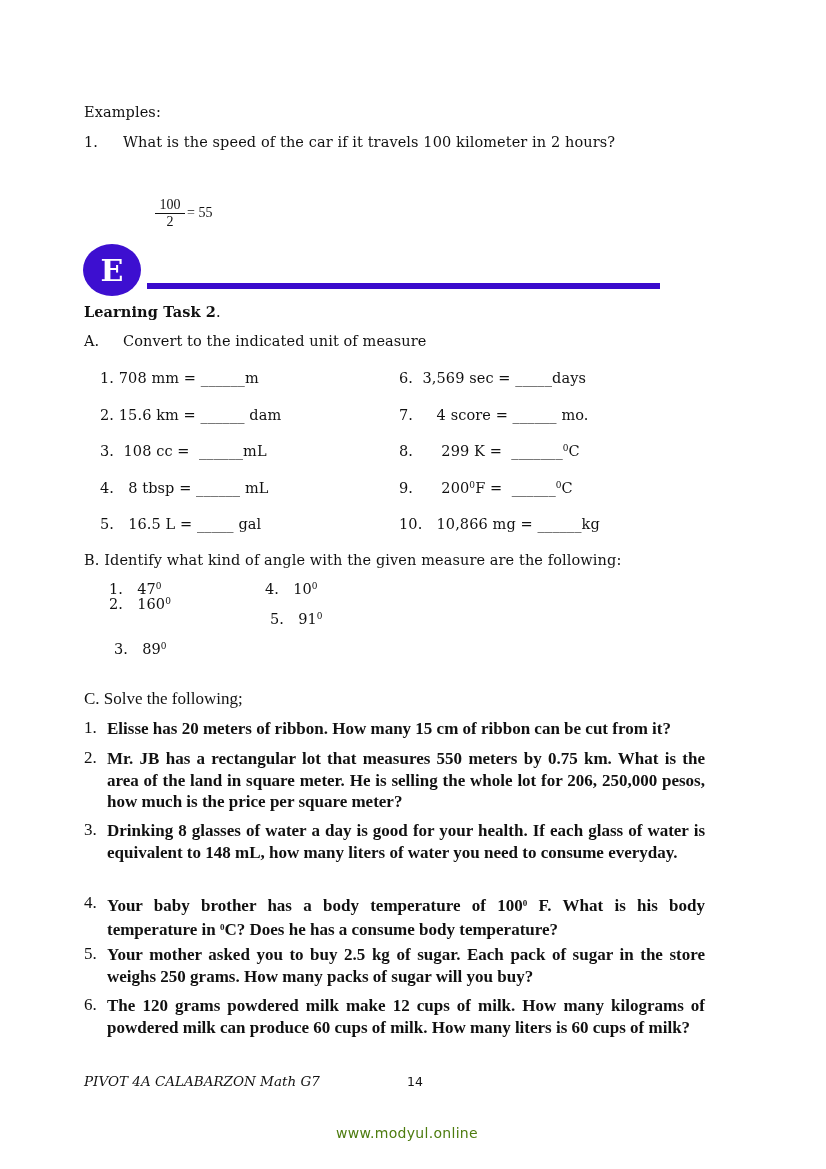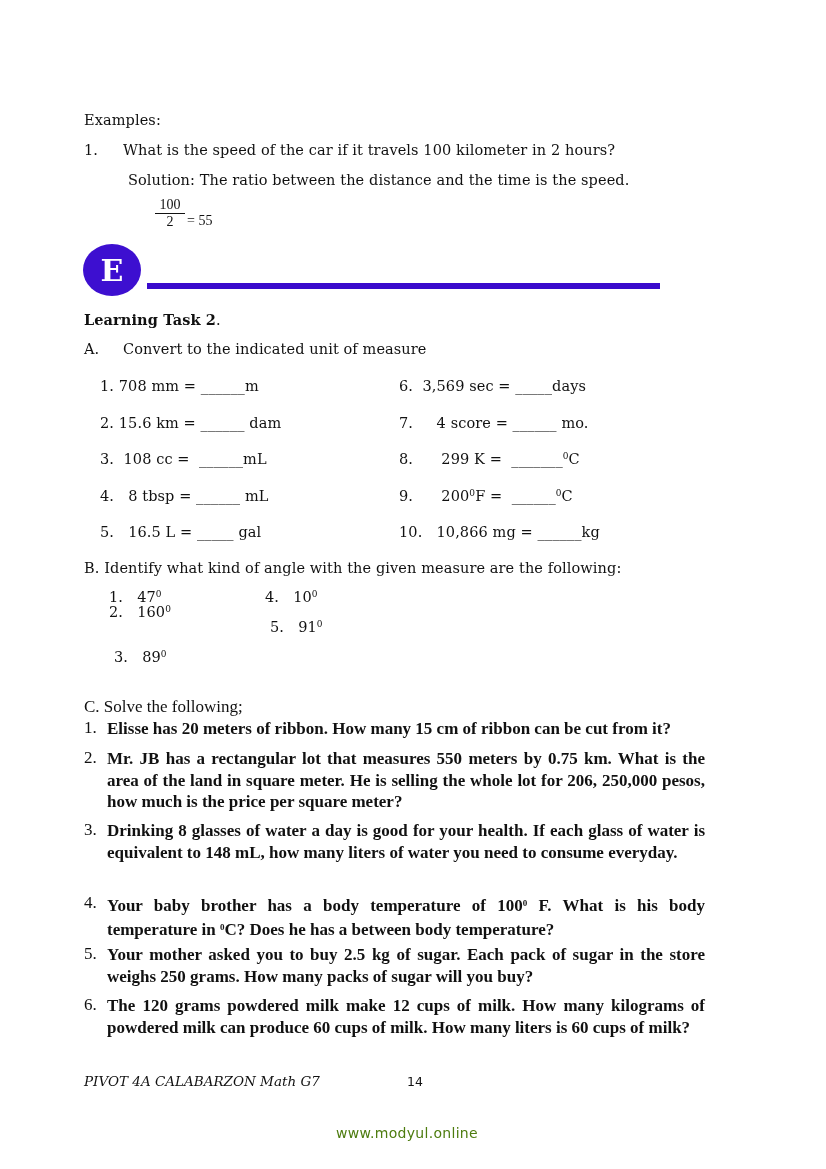--- a/index.html
+++ b/index.html
@@ -1,20 +1,20 @@
 <!DOCTYPE html>
 <html><head>
   <meta charset="utf-8">
   <style>
     html, body { margin: 0; padding: 0; background: #ffffff; }
     body { width: 826px; height: 1169px; position: relative; overflow: hidden; color: #111; }
     .page { position: absolute; left: 0; top: 0; width: 826px; height: 1169px; }
     .serif { font-family: "DejaVu Serif", "Liberation Serif", serif; font-size: 14.5px; letter-spacing: 0.1px; }
     .times { font-family: "Liberation Serif", serif; font-size: 17px; }
-    .abs { position: absolute; white-space: nowrap; margin-top: 8px; }
+    .abs { position: absolute; white-space: nowrap; }
     .frac { position: absolute; left: 155px; top: 197px; width: 30px; text-align: center; font-family: "Liberation Serif", serif; font-size: 14px; }
     .frac .num { display: block; border-bottom: 1px solid #111; line-height: 16px; }
     .frac .den { display: block; line-height: 16px; }
     .badge { position: absolute; left: 83px; top: 244px; width: 58px; height: 52px; border-radius: 50%; background: #3d0fd0; color: #fff;
       font-family: "DejaVu Serif", serif; font-weight: bold; font-size: 30px; display: flex; align-items: center; justify-content: center; }
     .rule { position: absolute; left: 147px; top: 283px; width: 513px; height: 6px; background: #3a0bcc; }
     .para { position: absolute; left: 107px; width: 598px; text-align: justify; text-align-last: left; white-space: normal; line-height: 21.5px; font-weight: bold; }
     .num-label { position: absolute; left: 84px; }
     sup { font-size: 9px; vertical-align: 5px; }
     .footer { position: absolute; left: 84px; top: 1073px; font-family: "DejaVu Serif", serif; font-style: italic; font-size: 13.5px; }
@@ -23,21 +23,20 @@
     .bold { font-weight: bold; }
   </style>
 </head>
 <body>
 
 <div class="page">
 
   <div class="abs serif" style="left:84px; top:104px;">Examples:</div>
   <div class="abs serif" style="left:84px; top:134px;">1.</div>
   <div class="abs serif" style="left:123px; top:134px;">What is the speed of the car if it travels 100 kilometer in 2 hours?</div>
-  <div class="abs serif" style="left:128px; top:164px;">Solution:  The ratio between the distance and the time is the speed.</div>
 
   <div class="frac">
     <span class="num">100</span>
     <span class="den">2</span>
   </div>
   <div class="abs" style="left:187px; top:205px; font-family:'Liberation Serif', serif; font-size:14px;">= 55</div>
 
   <div class="badge">
     <span>E</span>
   </div>
@@ -79,21 +78,21 @@
   <div class="num-label times" style="top:718px;">1.</div>
   <div class="para times" style="top:718px;">Elisse has 20 meters of ribbon. How many  15 cm of ribbon can be cut from it?</div>
 
   <div class="num-label times" style="top:748px;">2.</div>
   <div class="para times" style="top:748px;">Mr. JB has a rectangular lot that measures 550 meters by  0.75 km. What is the area of the land in  square meter. He is selling the whole lot for 206, 250,000  pesos, how much is the price per square meter?</div>
 
   <div class="num-label times" style="top:820px;">3.</div>
   <div class="para times" style="top:820px;">Drinking 8 glasses of water a day is good for your health. If each glass of water is equivalent to 148 mL, how many liters of water you need to consume everyday.</div>
 
   <div class="num-label times" style="top:893px;">4.</div>
-  <div class="para times" style="top:893px;"><span>Your baby brother has a body temperature of  100</span><sup>0</sup><span> F.  What is his body temperature in </span><sup>0</sup><span>C?  Does he has a between body temperature?</span></div>
+  <div class="para times" style="top:893px;"><span>Your baby brother has a body temperature of  100</span><sup>0</sup><span> F.  What is his body temperature in </span><sup>0</sup><span>C?  Does he has a consume body temperature?</span></div>
 
   <div class="num-label times" style="top:944px;">5.</div>
   <div class="para times" style="top:944px;">Your mother asked you to buy 2.5 kg of sugar. Each pack of sugar in the store weighs 250 grams. How many packs of sugar will you buy?</div>
 
   <div class="num-label times" style="top:995px;">6.</div>
   <div class="para times" style="top:995px;">The 120 grams powdered milk   make 12 cups of milk.  How many kilograms of powdered milk can produce  60 cups of milk. How many liters is 60 cups of milk?</div>
 
   <div class="footer">PIVOT 4A CALABARZON Math G7</div>
   <div class="pagenum">14</div>
   <div class="watermark">www.modyul.online</div>

